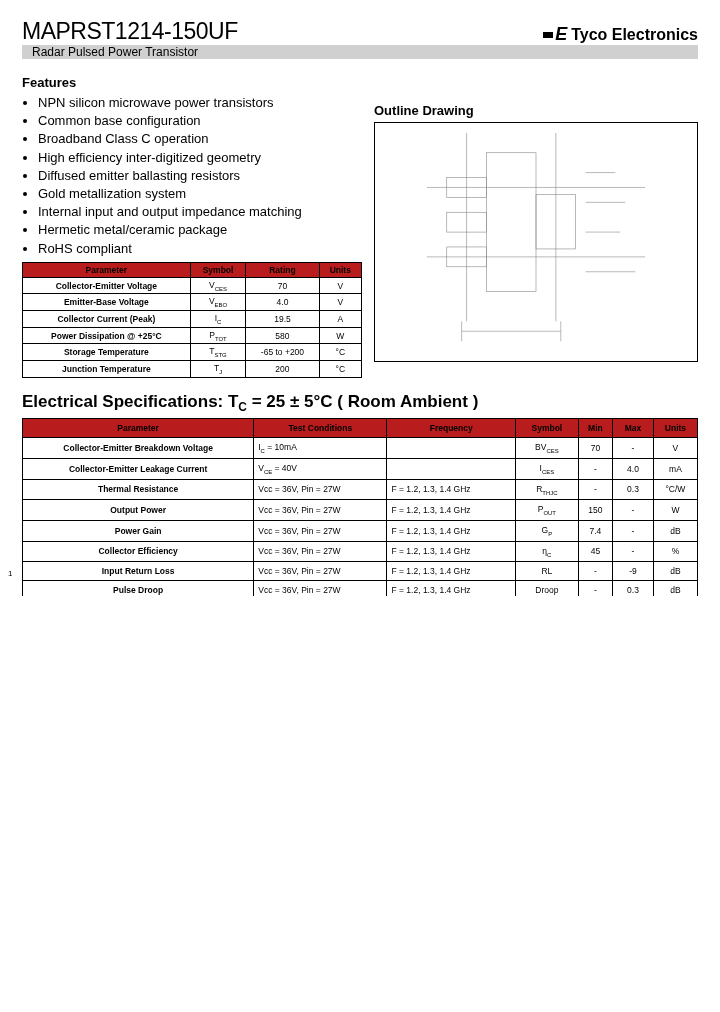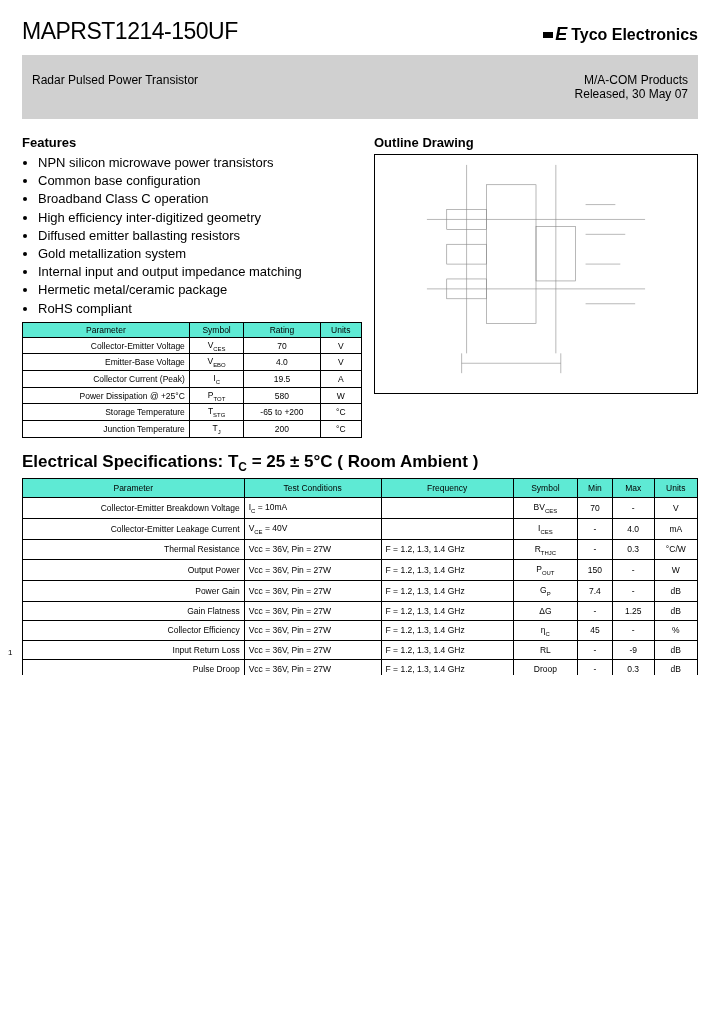--- a/index.html
+++ b/index.html
@@ -4,55 +4,55 @@
 <style>
   * { box-sizing: border-box; margin: 0; padding: 0; }
   body {
     font-family: Arial, Helvetica, sans-serif;
     font-size: 9px;
     color: #000;
     background: #fff;
     width: 720px;
     padding: 18px 22px;
   }
-  .header { display: flex; justify-content: space-between; align-items: flex-end; margin-bottom: 10px; }
+  .header { display: flex; justify-content: space-between; align-items: flex-end; }
   .part-no { font-size: 23px; font-weight: normal; letter-spacing: -0.5px; }
   .logo-wrap { display: flex; align-items: center; gap: 4px; }
   .logo-mark { font-size: 18px; font-weight: bold; font-style: italic; position: relative; }
   .logo-bars { display: inline-block; width: 10px; height: 4px; border-top: 3px solid #000; border-bottom: 3px solid #000; margin-right: 2px; vertical-align: middle; }
   .logo-text { font-size: 16px; font-weight: bold; text-align: right; }
   .subheader {
     background: #d0d0d0;
-    padding: 18px 10px;
+    padding: 0 10px;
     display: flex;
     justify-content: space-between;
     margin-bottom: 10px;
   }
   .sub-left { font-size: 12px; }
   .sub-left .line1 { font-size: 12px; }
   .sub-right { text-align: right; font-size: 12px; }
   .two-col { display: flex; gap: 12px; }
   .col-left { flex: 0 0 340px; }
-  .col-right { flex: 1; }
+  .col-right { flex: 1; margin-top: 28px; }
   h2.sect { font-size: 13px; font-weight: bold; margin: 6px 0 4px 0; }
   ul.features { list-style: disc; margin-left: 16px; font-size: 13px; line-height: 1.4; }
   .outline-box {
     border: 1px solid #000;
     height: 240px;
     position: relative;
     background: #fff;
     overflow: hidden;
   }
   .outline-box svg { width: 100%; height: 100%; }
   table { border-collapse: collapse; }
   table.ratings { width: 340px; margin-top: 4px; }
   table th, table td { border: 1px solid #000; padding: 2px 4px; font-size: 8.5px; }
-  table th { background: #5eead4; font-weight: normal; text-align: center; }
+  table th { background: #b91c1c; font-weight: bold; text-align: center; }
   table td { text-align: center; }
-  table td:first-child { text-align: right; }
+  table td:first-child { text-align: center; font-weight: bold; }
   table.elec { width: 100%; margin-top: 4px; }
   table.elec th, table.elec td { padding: 4px 4px; }
   .elec-heading { font-size: 17px; font-weight: bold; margin-top: 14px; }
   .footer { display: flex; gap: 18px; font-size: 6.5px; margin-top: 10px; border-top: 0.5px solid #888; padding-top: 4px; }
   .footer-left { flex: 1.2; }
   .footer-right { flex: 1; }
   .footer-right li { list-style: disc; margin-left: 10px; }
   sub { font-size: 0.7em; }
 </style>
 </head>
@@ -62,24 +62,20 @@
   <div class="part-no">MAPRST1214-150UF</div>
   <div class="logo-wrap">
     <span class="logo-mark"><span class="logo-bars"></span>E</span>
     <span class="logo-text">Tyco Electronics</span>
   </div>
 </div>
 
 <div class="subheader">
   <div class="sub-left">
     <div class="line1">Radar Pulsed Power Transistor</div>
-  </div>
-  <div class="sub-right">
-    <div>M/A-COM Products</div>
-    <div>Released, 30 May 07</div>
   </div>
 </div>
 
 <div class="two-col">
   <div class="col-left">
     <h2 class="sect">Features</h2>
     <ul class="features" id="features-list">
         <li>NPN silicon microwave power transistors</li>
         <li>Common base configuration</li>
         <li>Broadband Class C operation</li>
@@ -218,29 +214,20 @@
       <tr>
         <td>Power Gain</td>
         <td style="text-align:left">Vcc = 36V,  Pin = 27W</td>
         <td style="text-align:left">F = 1.2, 1.3, 1.4 GHz</td>
         <td>G<sub>P</sub></td>
         <td>7.4</td>
         <td>-</td>
         <td>dB</td>
       </tr>
       <tr>
-        <td>Gain Flatness</td>
-        <td style="text-align:left">Vcc = 36V,  Pin = 27W</td>
-        <td style="text-align:left">F = 1.2, 1.3, 1.4 GHz</td>
-        <td>ΔG</td>
-        <td>-</td>
-        <td>1.25</td>
-        <td>dB</td>
-      </tr>
-      <tr>
         <td>Collector Efficiency</td>
         <td style="text-align:left">Vcc = 36V,  Pin = 27W</td>
         <td style="text-align:left">F = 1.2, 1.3, 1.4 GHz</td>
         <td>η<sub>C</sub></td>
         <td>45</td>
         <td>-</td>
         <td>%</td>
       </tr>
       <tr>
         <td>Input Return Loss</td>

